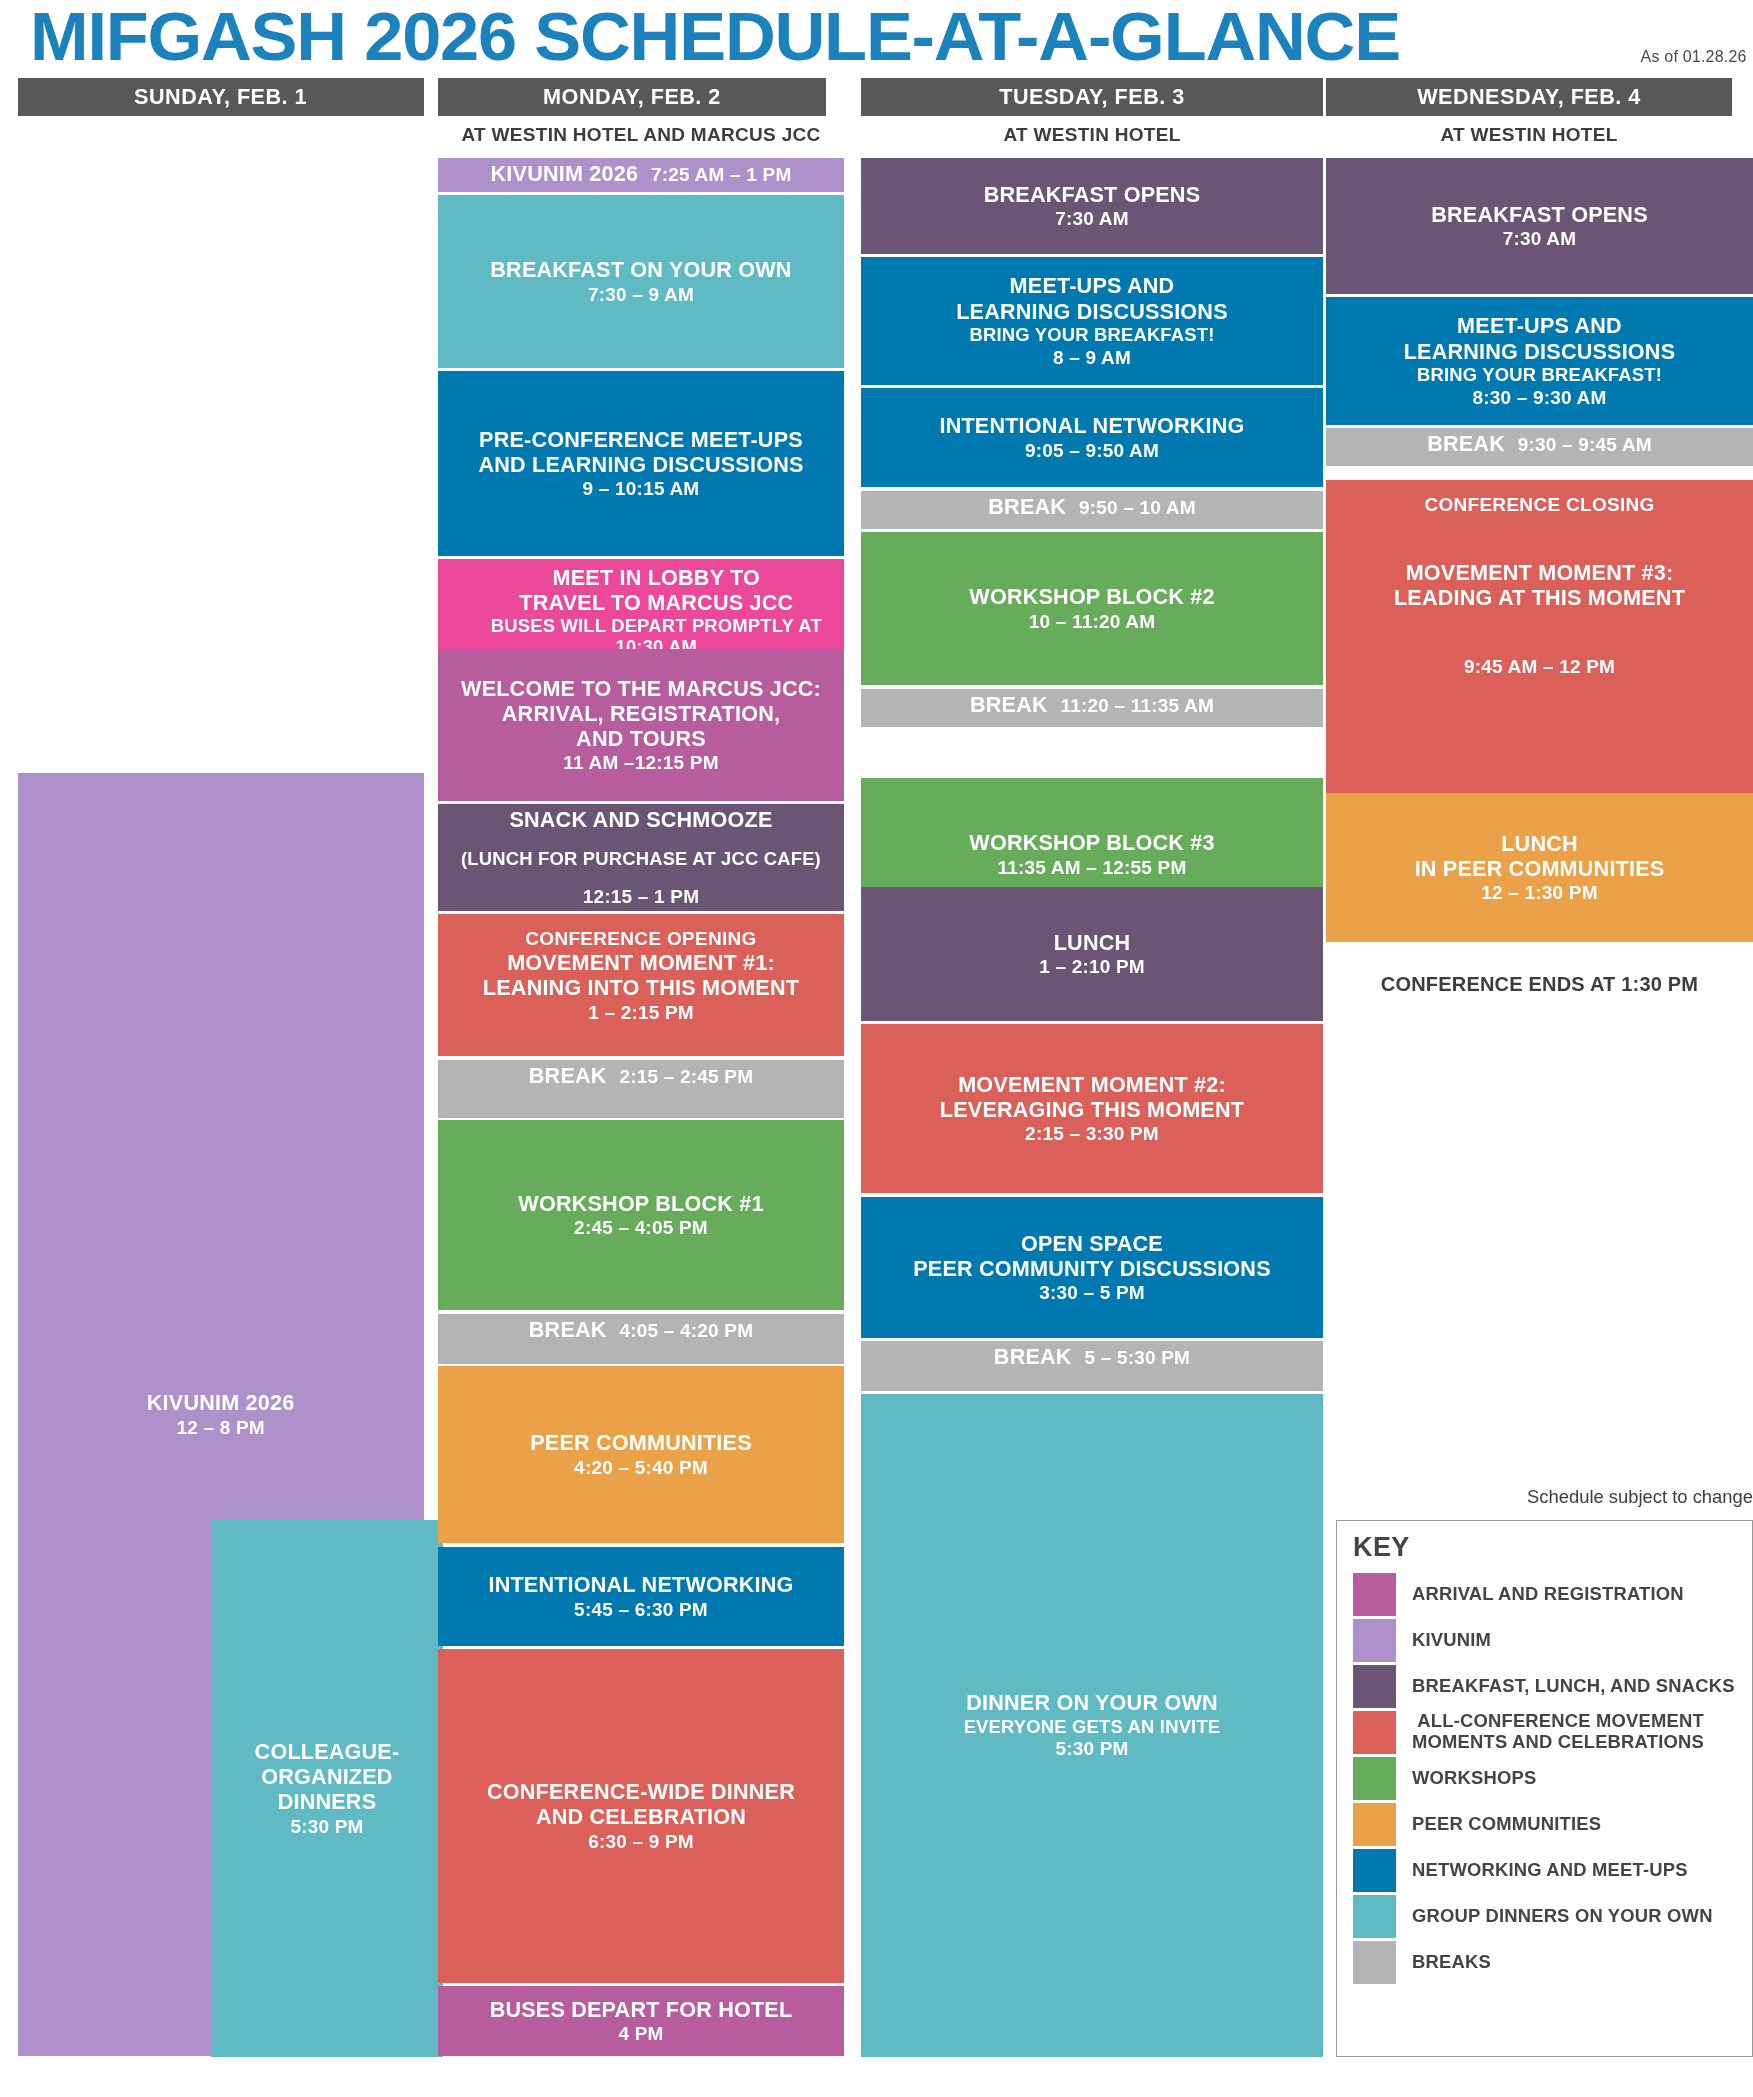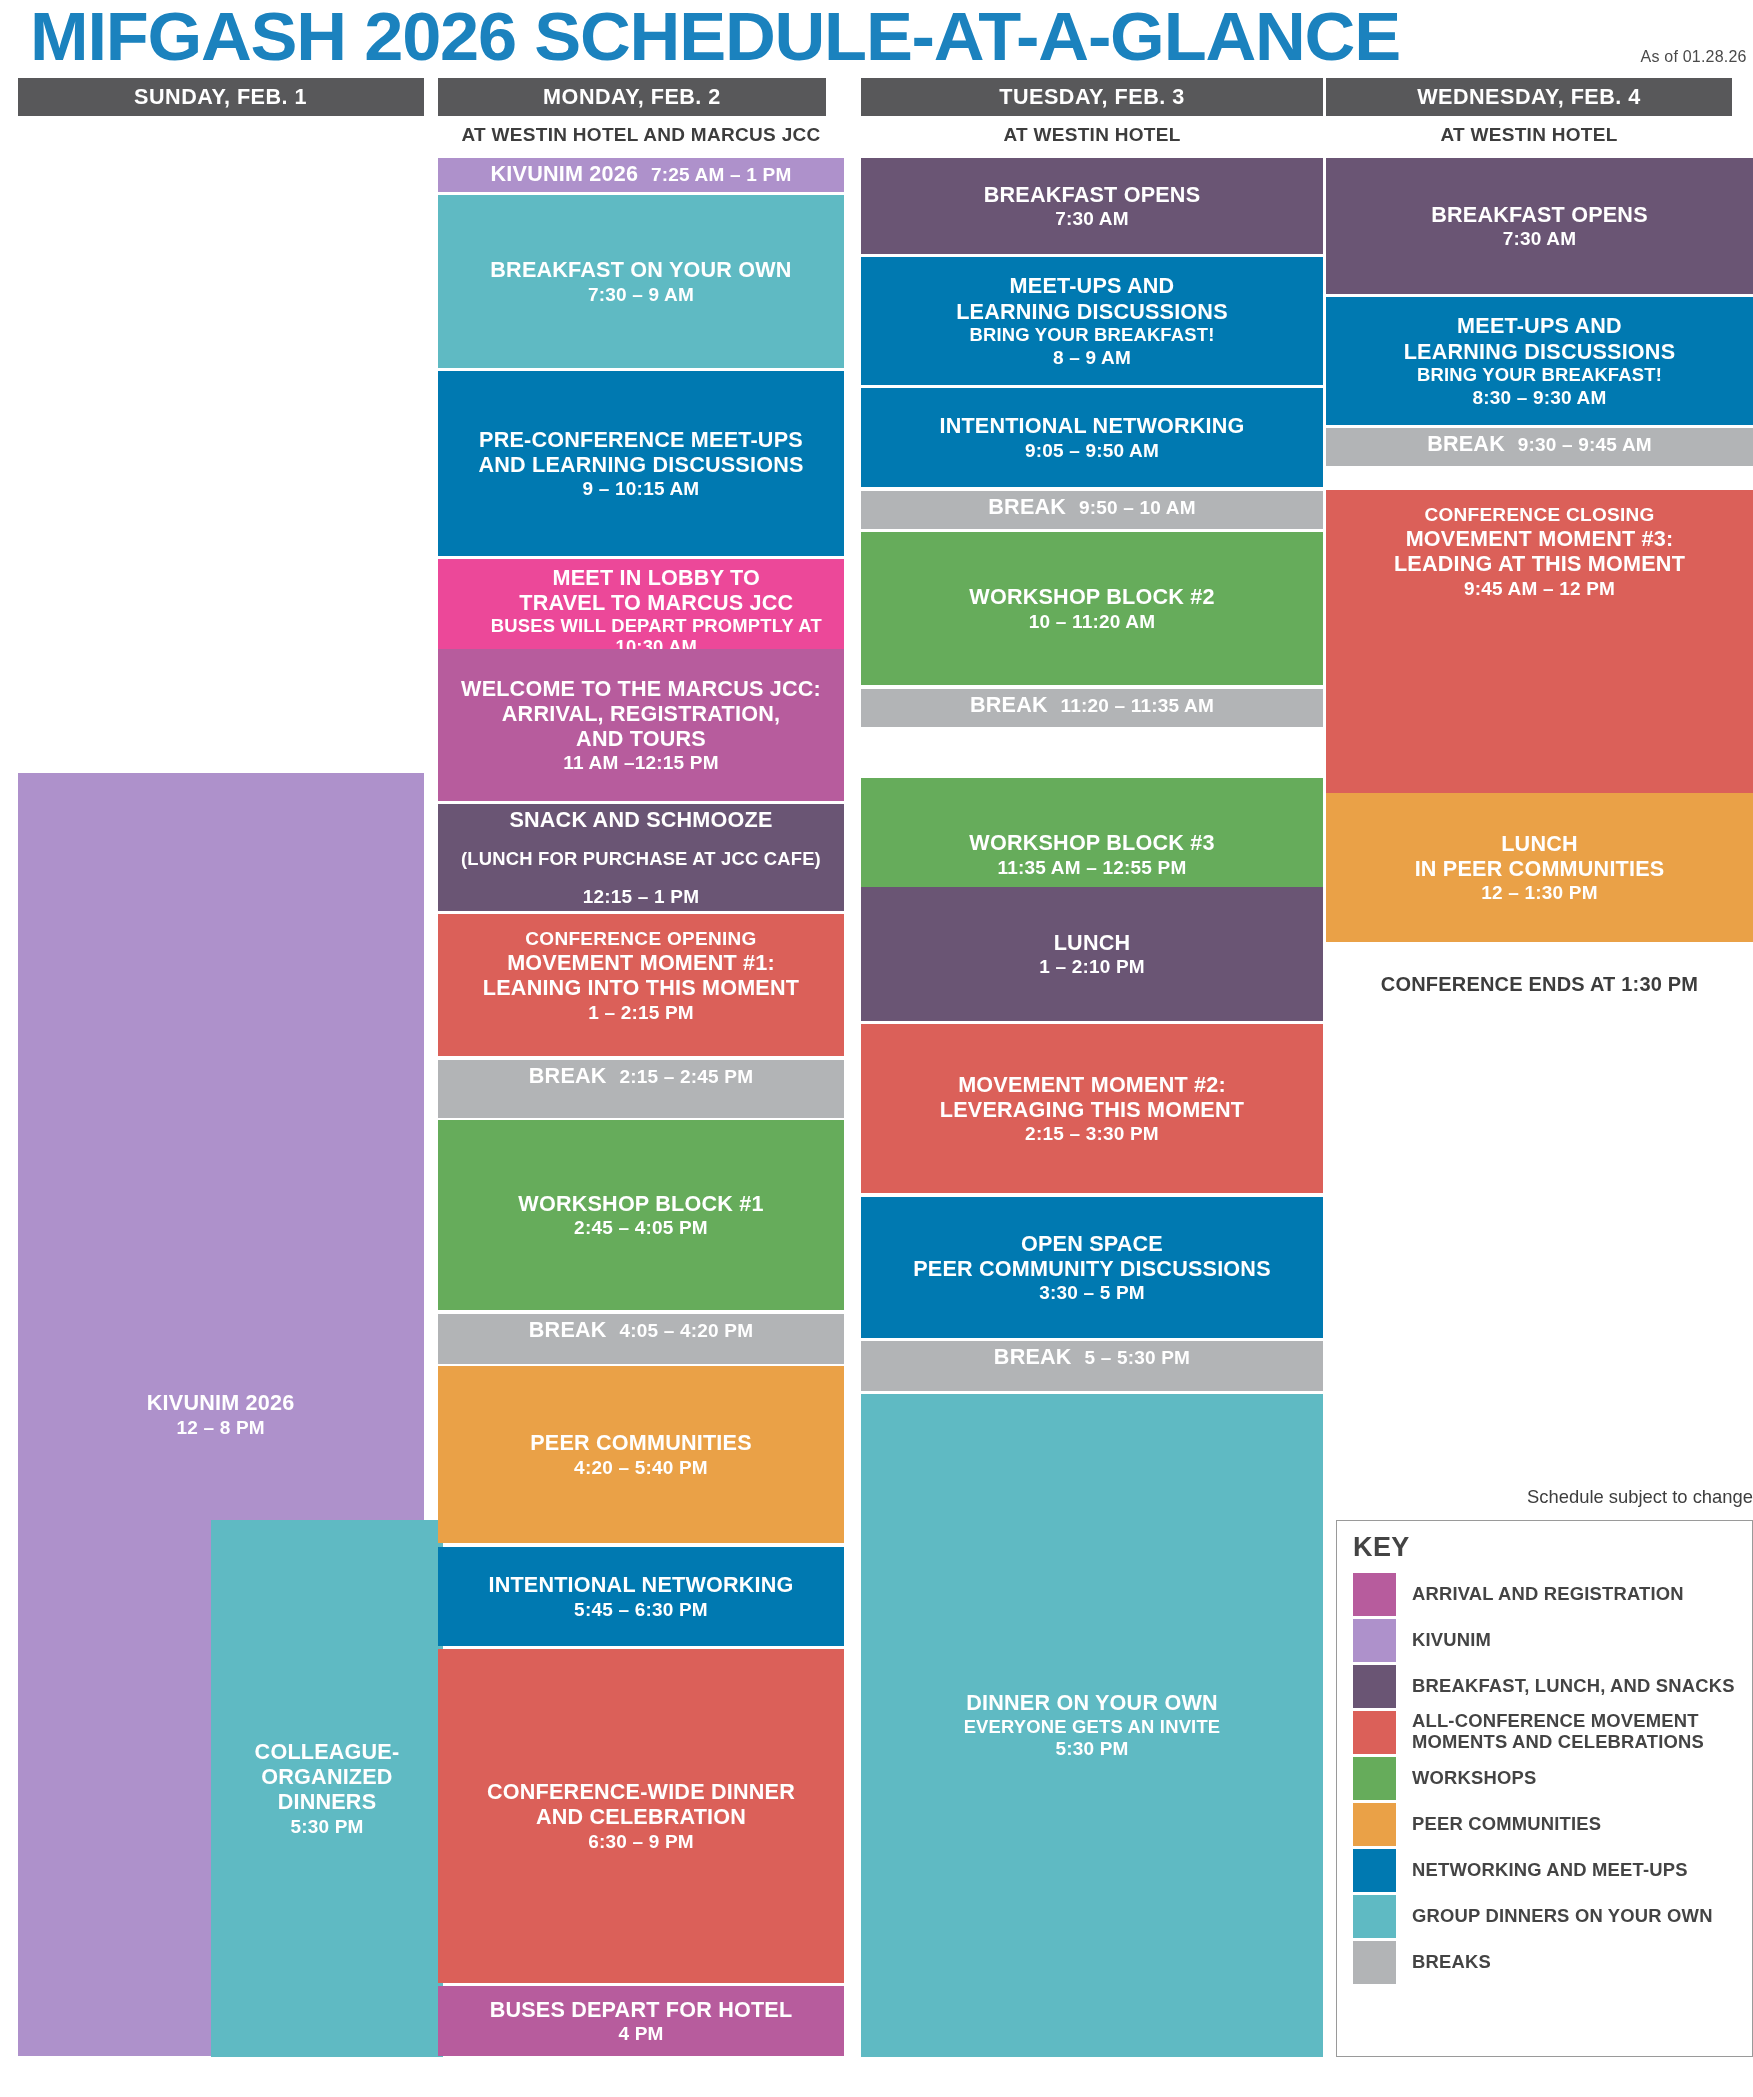--- a/index.html
+++ b/index.html
@@ -150,20 +150,21 @@
   }
   #key-list {
     position: absolute;
     left: 16px; top: 50px;
     right: 8px;
   }
   .key-item {
     display: flex;
     align-items: center;
     height: 46px;
+    text-align: right;
   }
   .key-swatch {
     width: 43px;
     height: 43px;
     flex: 0 0 43px;
   }
   .key-label {
     margin-left: 16px;
     font-size: 18.4px;
     font-weight: 700;
@@ -323,21 +324,21 @@
       </div>
       <div class="block" style="left: 1326px; top: 297px; width: 427px; height: 128px; background: rgb(0, 121, 177);">
         <div class="blk-title">MEET-UPS AND<br>LEARNING DISCUSSIONS</div>
         <div class="blk-sub">BRING YOUR BREAKFAST!</div>
         <div class="blk-time">8:30 – 9:30 AM</div>
       </div>
       <div class="block inline-row" style="left: 1326px; top: 428px; width: 427px; height: 38px; background: rgb(178, 180, 182);">
         <div class="blk-title">BREAK</div>
         <div class="blk-time">9:30 – 9:45 AM</div>
       </div>
-      <div class="block anchor-top" style="left: 1326px; top: 490px; width: 427px; height: 320px; background: rgb(219, 96, 89);">
+      <div class="block anchor-top" style="left: 1326px; top: 480px; width: 427px; height: 320px; background: rgb(219, 96, 89); gap: 44px;">
         <div class="blk-eyebrow">CONFERENCE CLOSING</div>
         <div class="blk-title">MOVEMENT MOMENT #3:<br>LEADING AT THIS MOMENT</div>
         <div class="blk-time">9:45 AM – 12 PM</div>
       </div>
       <div class="block" style="left: 1326px; top: 793px; width: 427px; height: 149px; background: rgb(234, 161, 71);">
         <div class="blk-title">LUNCH<br>IN PEER COMMUNITIES</div>
         <div class="blk-time">12 – 1:30 PM</div>
       </div>
     </div>
 

